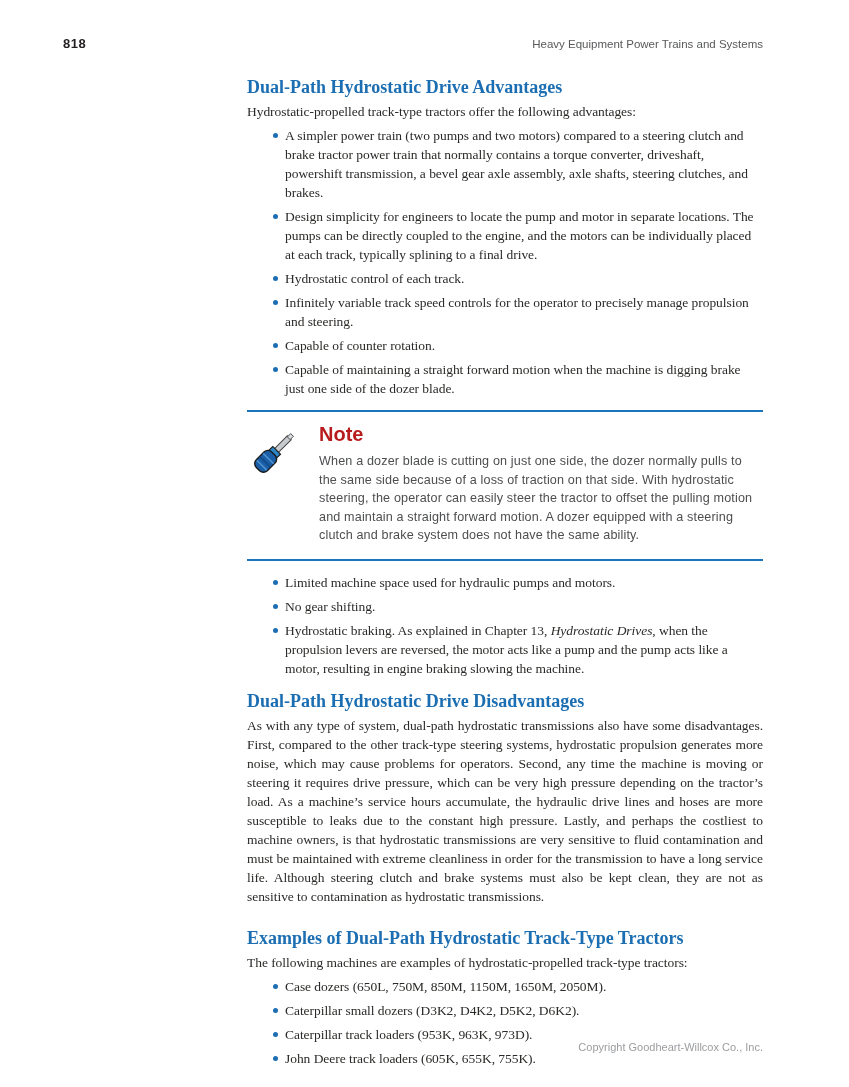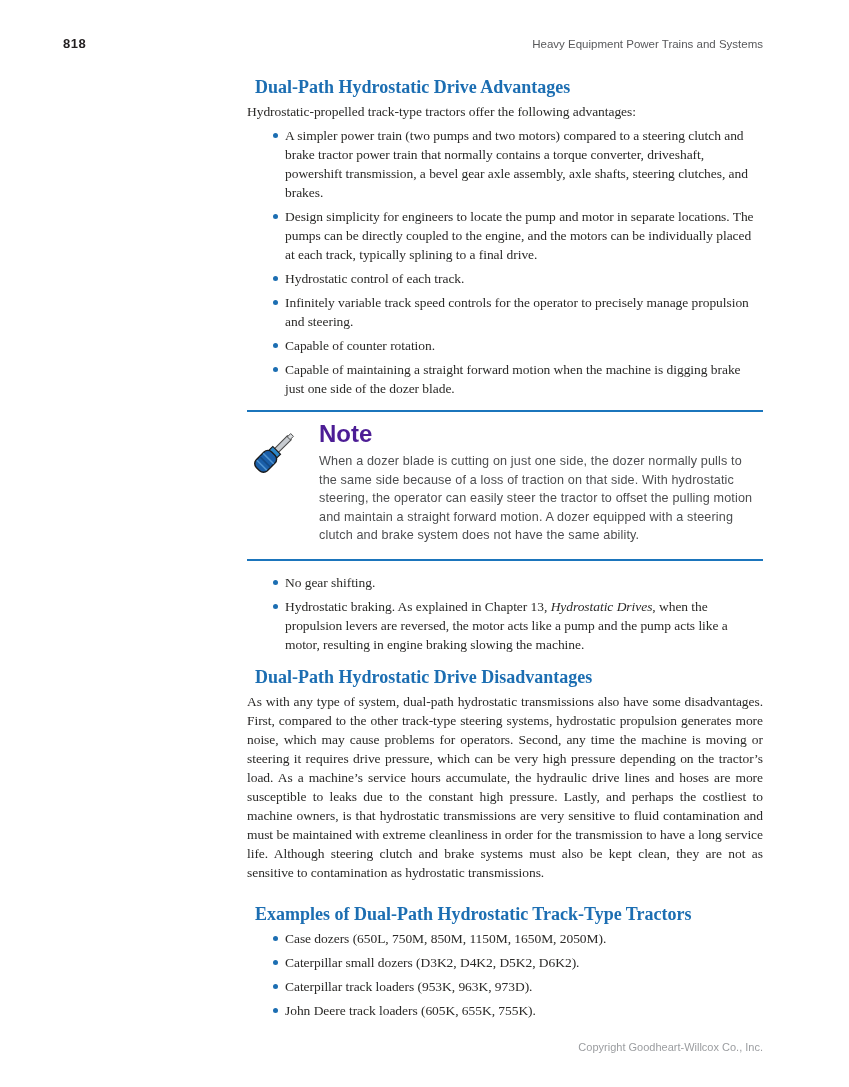--- a/index.html
+++ b/index.html
@@ -19,21 +19,21 @@
   }
   .folio { font-size:13px; font-weight:bold; color:#231f20; letter-spacing:0.5px; }
   .rh-title { font-size:11.5px; color:#58595b; }
 
   
   .content {
     position:absolute; left:247px; top:76px; width:516px;
     font-size:13.5px; line-height:19px; letter-spacing:-0.05px;
   }
   h2.section {
-    margin:12px 0 4px 8px;
+    margin:12px 0 4px 0;
     font-family:"Liberation Serif", serif;
     font-weight:bold;
     font-size:18px; line-height:22px;
     color:#1c6eb2; letter-spacing:0;
   }
   h2.section:first-child { margin-top:0; }
   .para { margin:0 0 5px 0; }
   .para.justify { text-align:justify; margin-bottom:21px; }
 
   ul.bullets { list-style:none; margin:2px 0 8px 0; padding:0; }
@@ -48,22 +48,22 @@
     display:flex;
     border-top:2px solid #1b75bc;
     border-bottom:2px solid #1b75bc;
     margin:12px 0 12px 0;
     padding:8px 0 14px 0;
   }
   .note-icon-wrap { flex:0 0 72px; padding-top:4px; }
   .note-content { flex:1; min-width:0; }
   .note-title {
     font-family:"Liberation Sans", sans-serif;
-    font-weight:bold; font-size:24px; line-height:24px;
-    color:#4c1d95; margin:2px 0 6px 0; letter-spacing:0;
+    font-weight:bold; font-size:20px; line-height:24px;
+    color:#b91c1c; margin:2px 0 6px 0; letter-spacing:0;
   }
   .note-body {
     font-family:"Liberation Sans", sans-serif;
     font-size:12.6px; line-height:18.6px;
     color:#4d4e50; letter-spacing:0.15px;
   }
 
   .footer-copy {
     position:absolute; top:1041px; right:86px;
     font-family:"Liberation Sans", sans-serif;
@@ -114,28 +114,30 @@
           </svg>
         </span>
       </div>
       <div class="note-content">
         <div class="note-title">Note</div>
         <div class="note-body">When a dozer blade is cutting on just one side, the dozer normally pulls to the same side because of a loss of traction on that side. With hydrostatic steering, the operator can easily steer the tractor to offset the pulling motion and maintain a straight forward motion. A dozer equipped with a steering clutch and brake system does not have the same ability.</div>
       </div>
     </div>
 
     <ul class="bullets">
+      <li>Limited machine space used for hydraulic pumps and motors.</li>
       <li>No gear shifting.</li>
       <li><span>Hydrostatic braking. As explained in Chapter 13, </span><em>Hydrostatic Drives</em><span>, when the propulsion levers are reversed, the motor acts like a pump and the pump acts like a motor, resulting in engine braking slowing the machine.</span></li>
     </ul>
 
     <h2 class="section">Dual-Path Hydrostatic Drive Disadvantages</h2>
     <p class="para justify">As with any type of system, dual-path hydrostatic transmissions also have some disadvantages. First, compared to the other track-type steering systems, hydrostatic propulsion generates more noise, which may cause problems for operators. Second, any time the machine is moving or steering it requires drive pressure, which can be very high pressure depending on the tractor’s load. As a machine’s service hours accumulate, the hydraulic drive lines and hoses are more susceptible to leaks due to the constant high pressure. Lastly, and perhaps the costliest to machine owners, is that hydrostatic transmissions are very sensitive to fluid contamination and must be maintained with extreme cleanliness in order for the transmission to have a long service life. Although steering clutch and brake systems must also be kept clean, they are not as sensitive to contamination as hydrostatic transmissions.</p>
 
     <h2 class="section">Examples of Dual-Path Hydrostatic Track-Type Tractors</h2>
+    <p class="para">The following machines are examples of hydrostatic-propelled track-type tractors:</p>
 
     <ul class="bullets">
       <li>Case dozers (650L, 750M, 850M, 1150M, 1650M, 2050M).</li>
       <li>Caterpillar small dozers (D3K2, D4K2, D5K2, D6K2).</li>
       <li>Caterpillar track loaders (953K, 963K, 973D).</li>
       <li>John Deere track loaders (605K, 655K, 755K).</li>
 
     </ul>
 
   </div>

